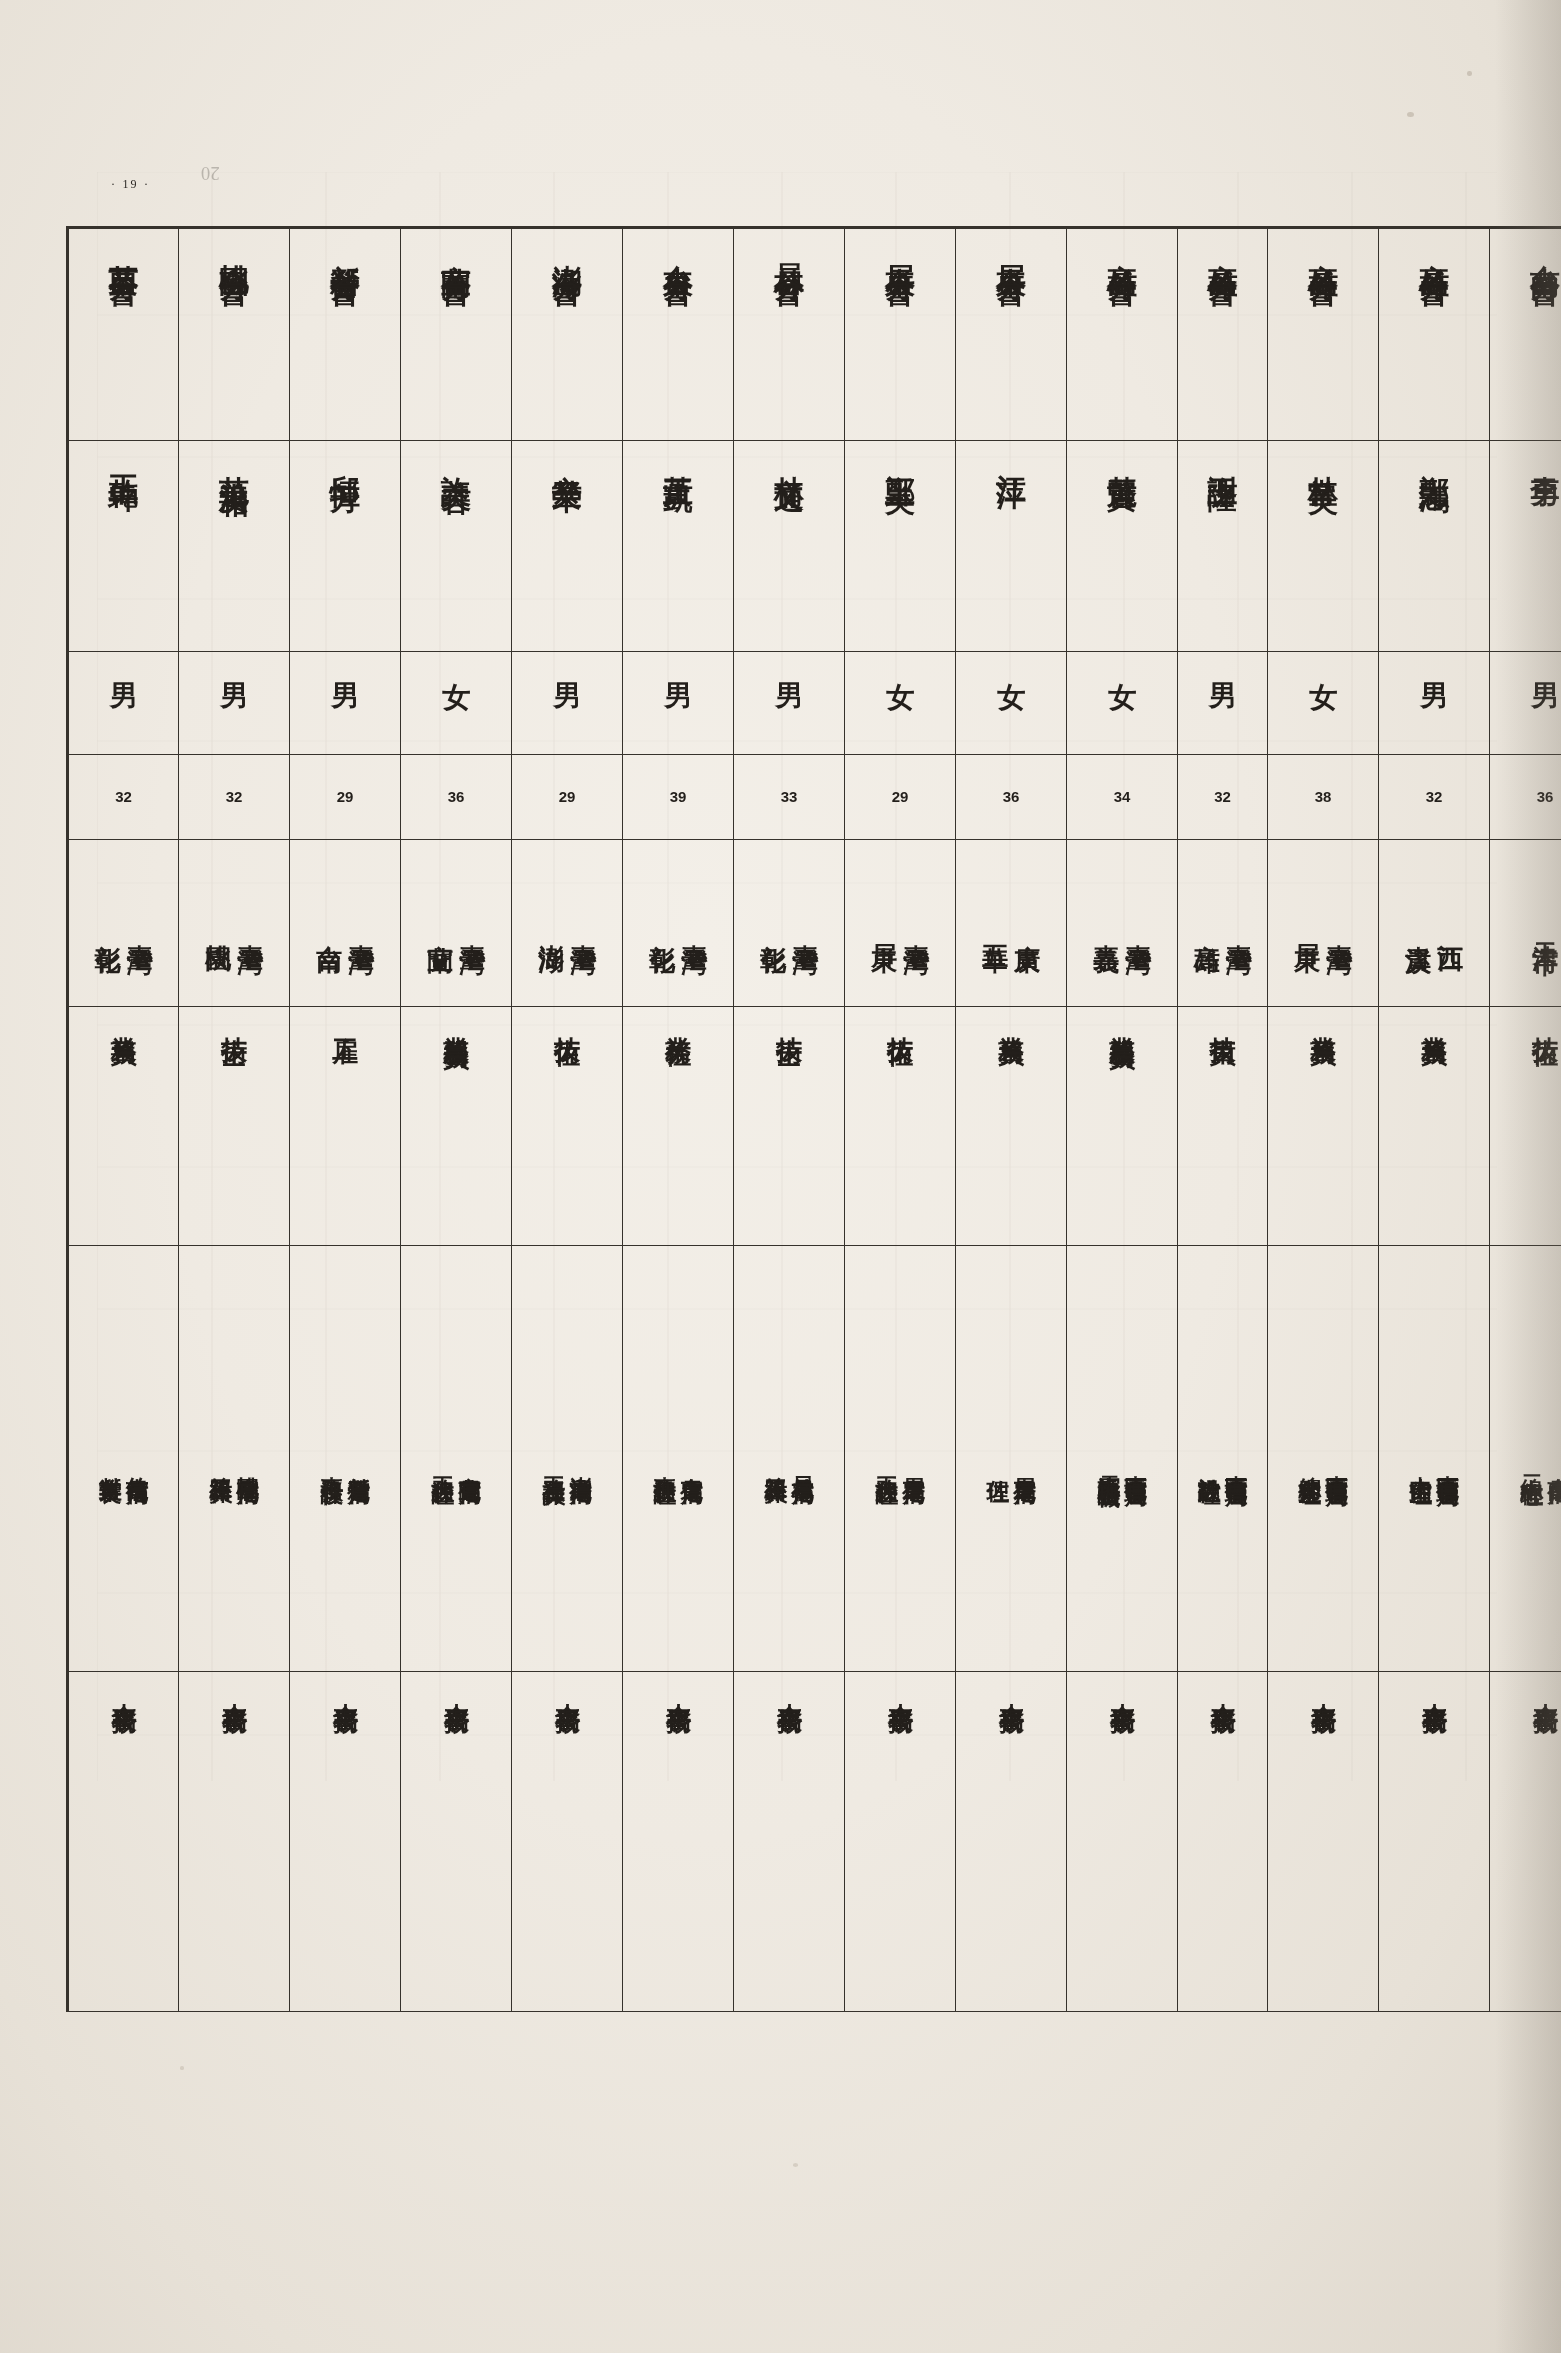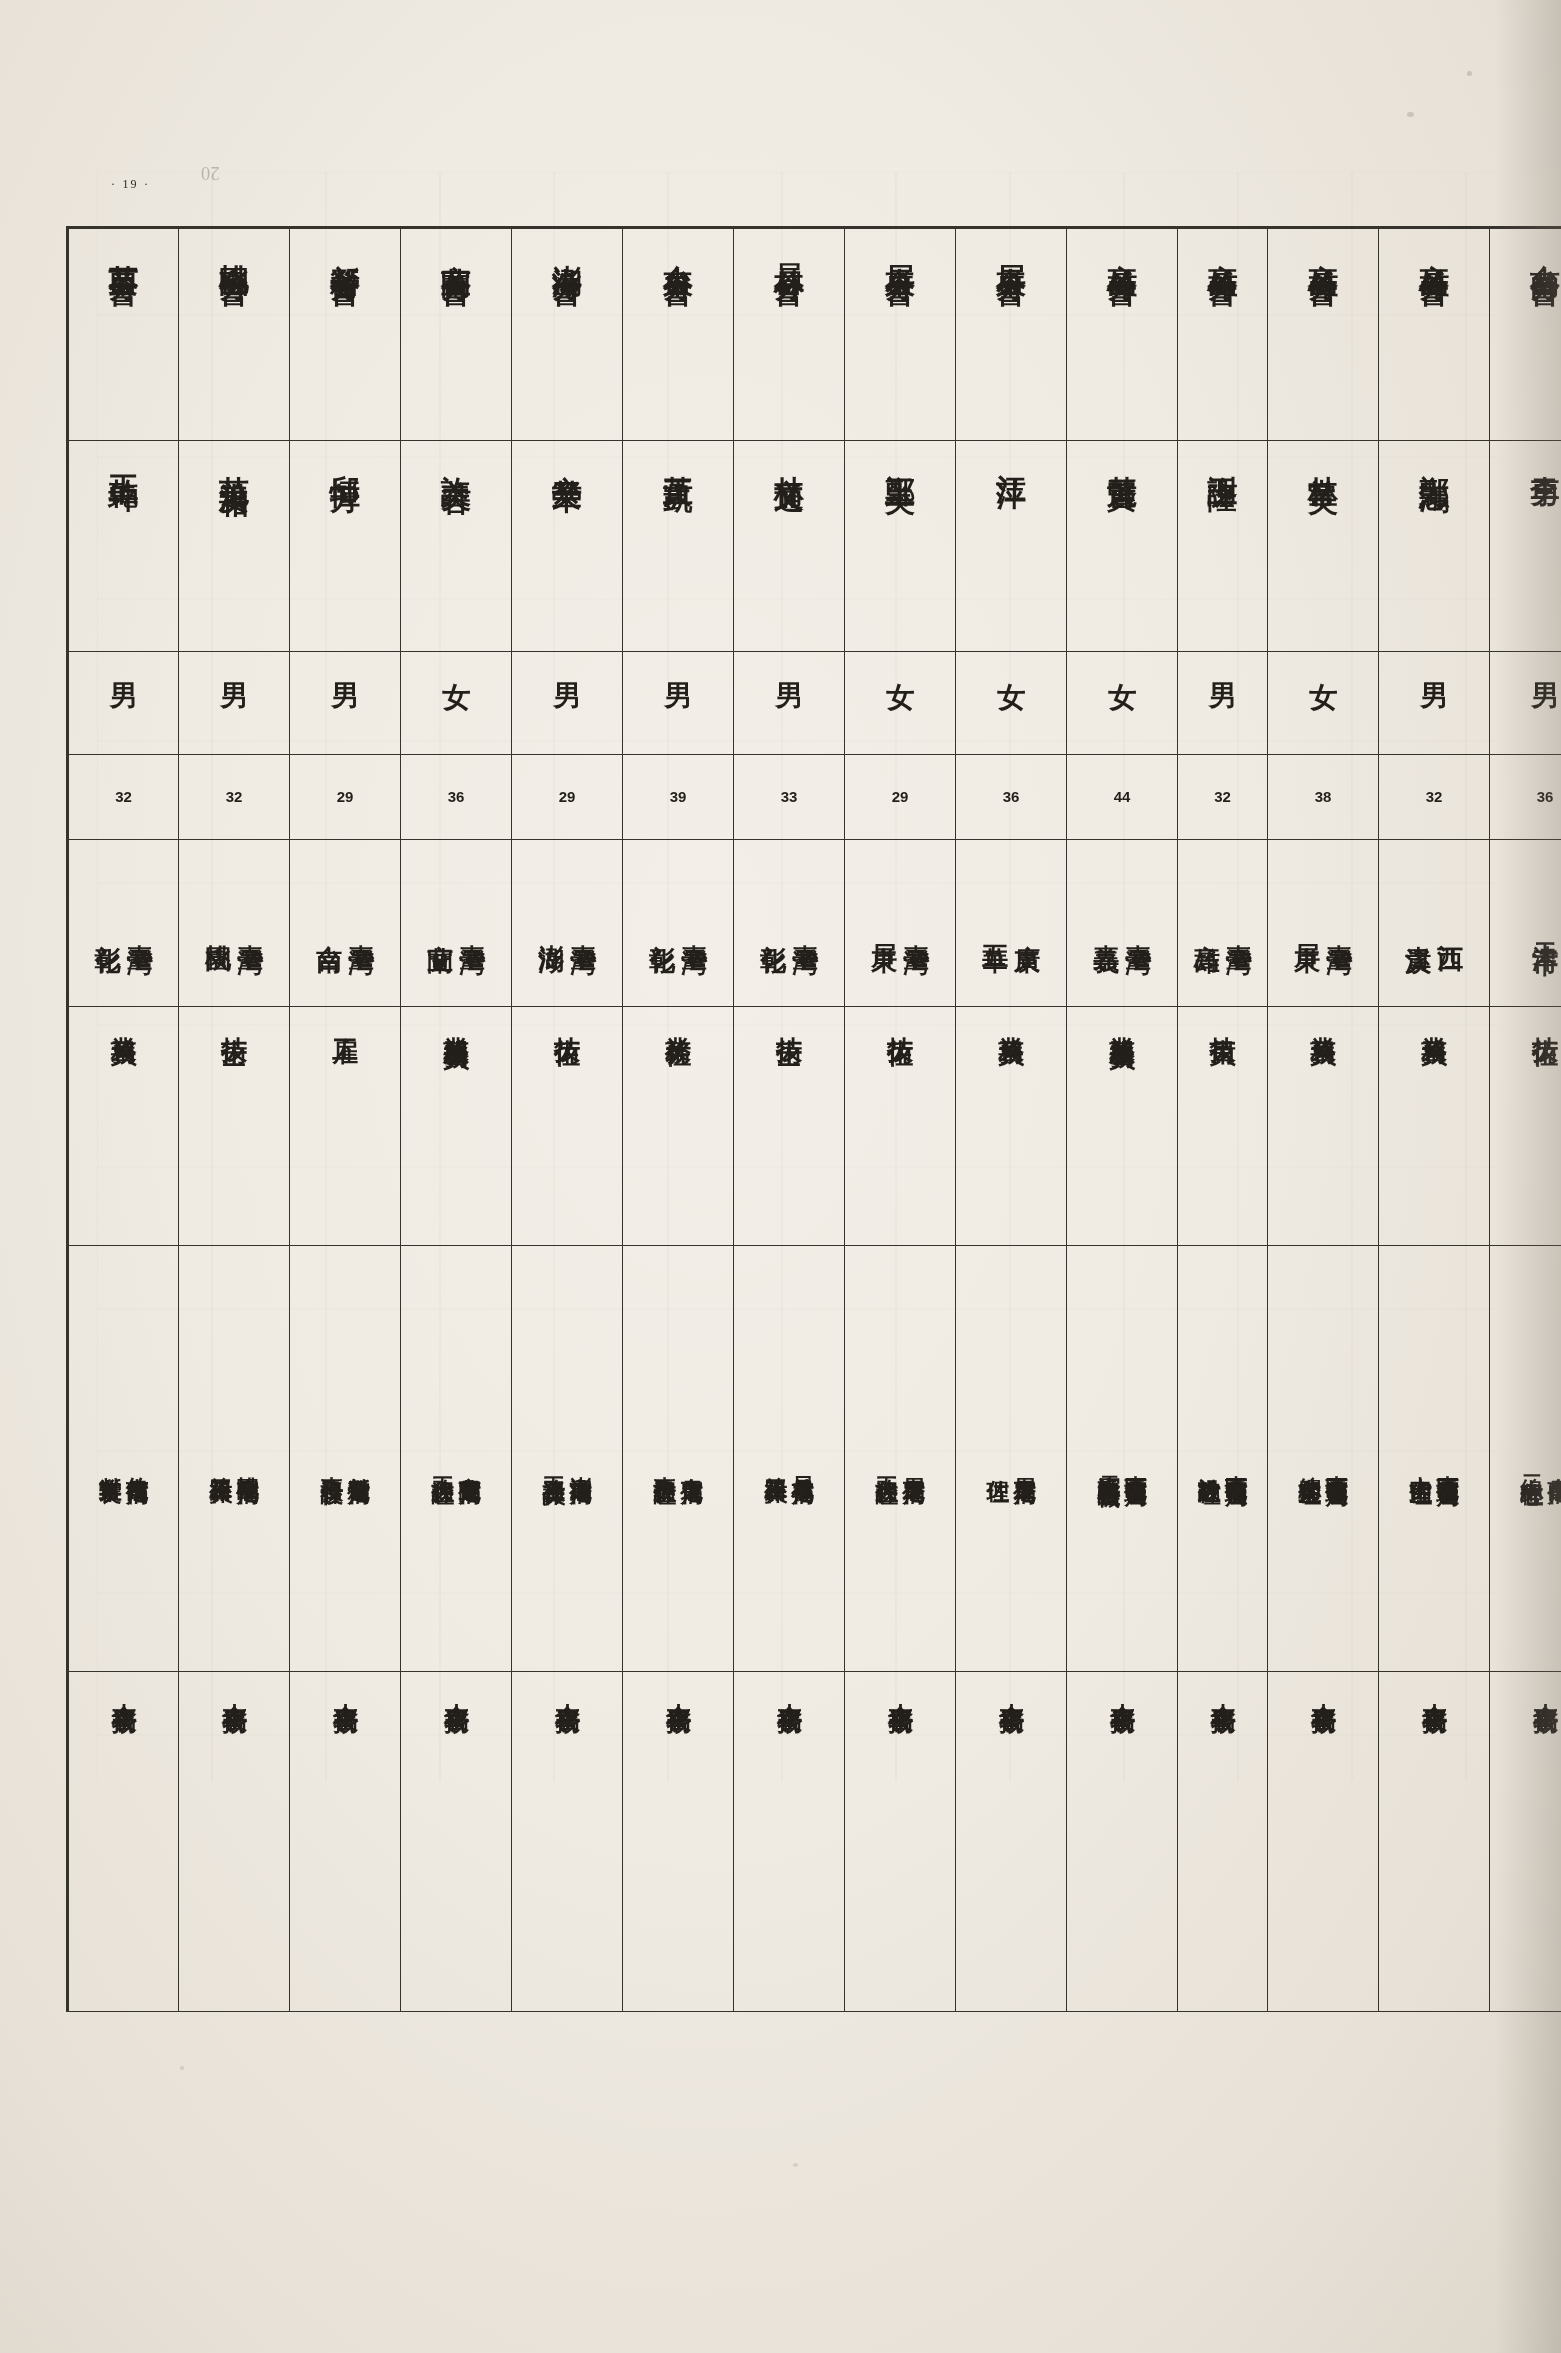--- a/index.html
+++ b/index.html
@@ -424,21 +424,21 @@
             <td class="r-age">
               <div class="cellbox" style="align-items: flex-start; padding-top: 16.5px;">33</div>
             </td>
             <td class="r-age">
               <div class="cellbox" style="align-items: flex-start; padding-top: 16.5px;">29</div>
             </td>
             <td class="r-age">
               <div class="cellbox" style="align-items: flex-start; padding-top: 16.5px;">36</div>
             </td>
             <td class="r-age">
-              <div class="cellbox" style="align-items: flex-start; padding-top: 16.5px;">44</div>
+              <div class="cellbox" style="align-items: flex-start; padding-top: 16.5px;">34</div>
             </td>
             <td class="r-age">
               <div class="cellbox" style="align-items: flex-start; padding-top: 16.5px;">32</div>
             </td>
             <td class="sep-left r-age">
               <div class="cellbox" style="align-items: flex-start; padding-top: 16.5px;">38</div>
             </td>
             <td class="r-age">
               <div class="cellbox" style="align-items: flex-start; padding-top: 16.5px;">32</div>
             </td>

